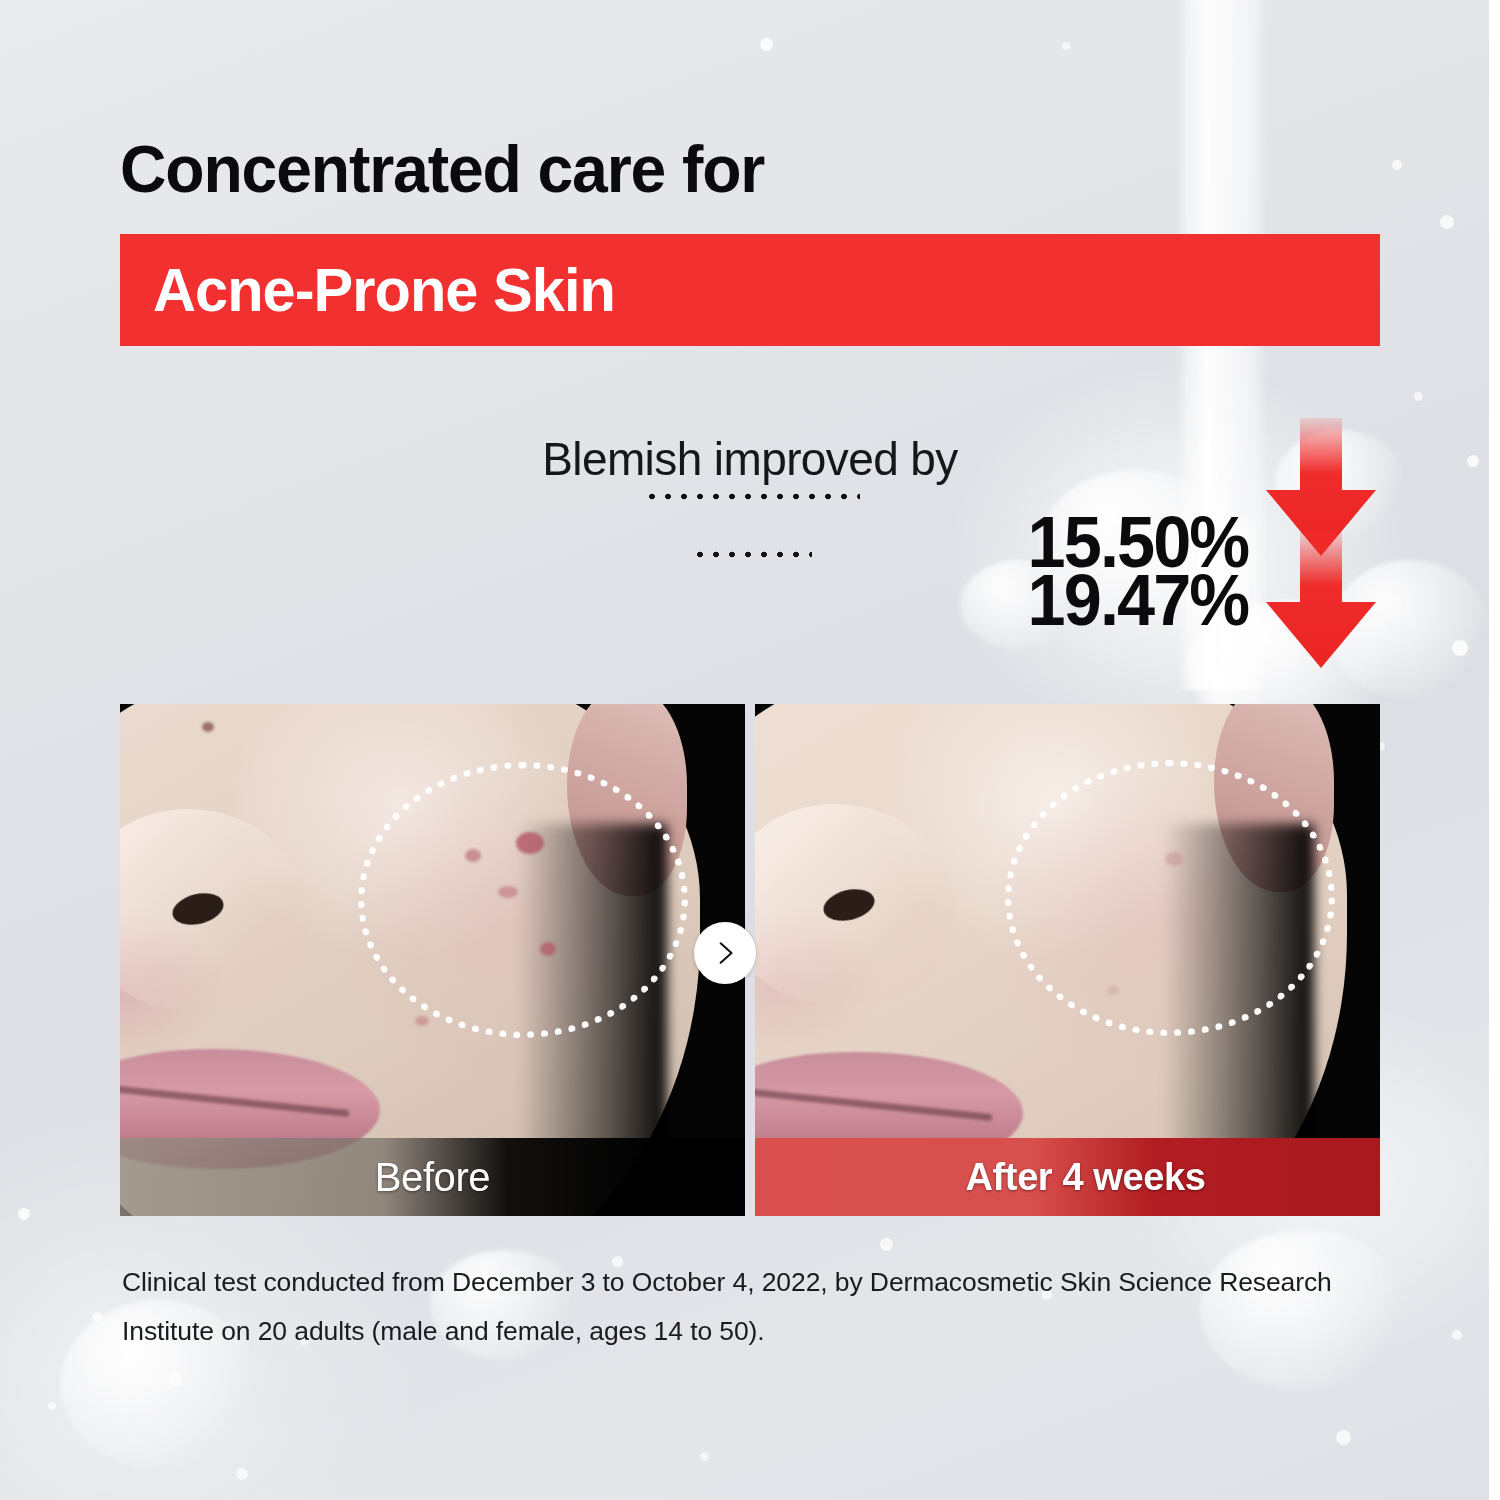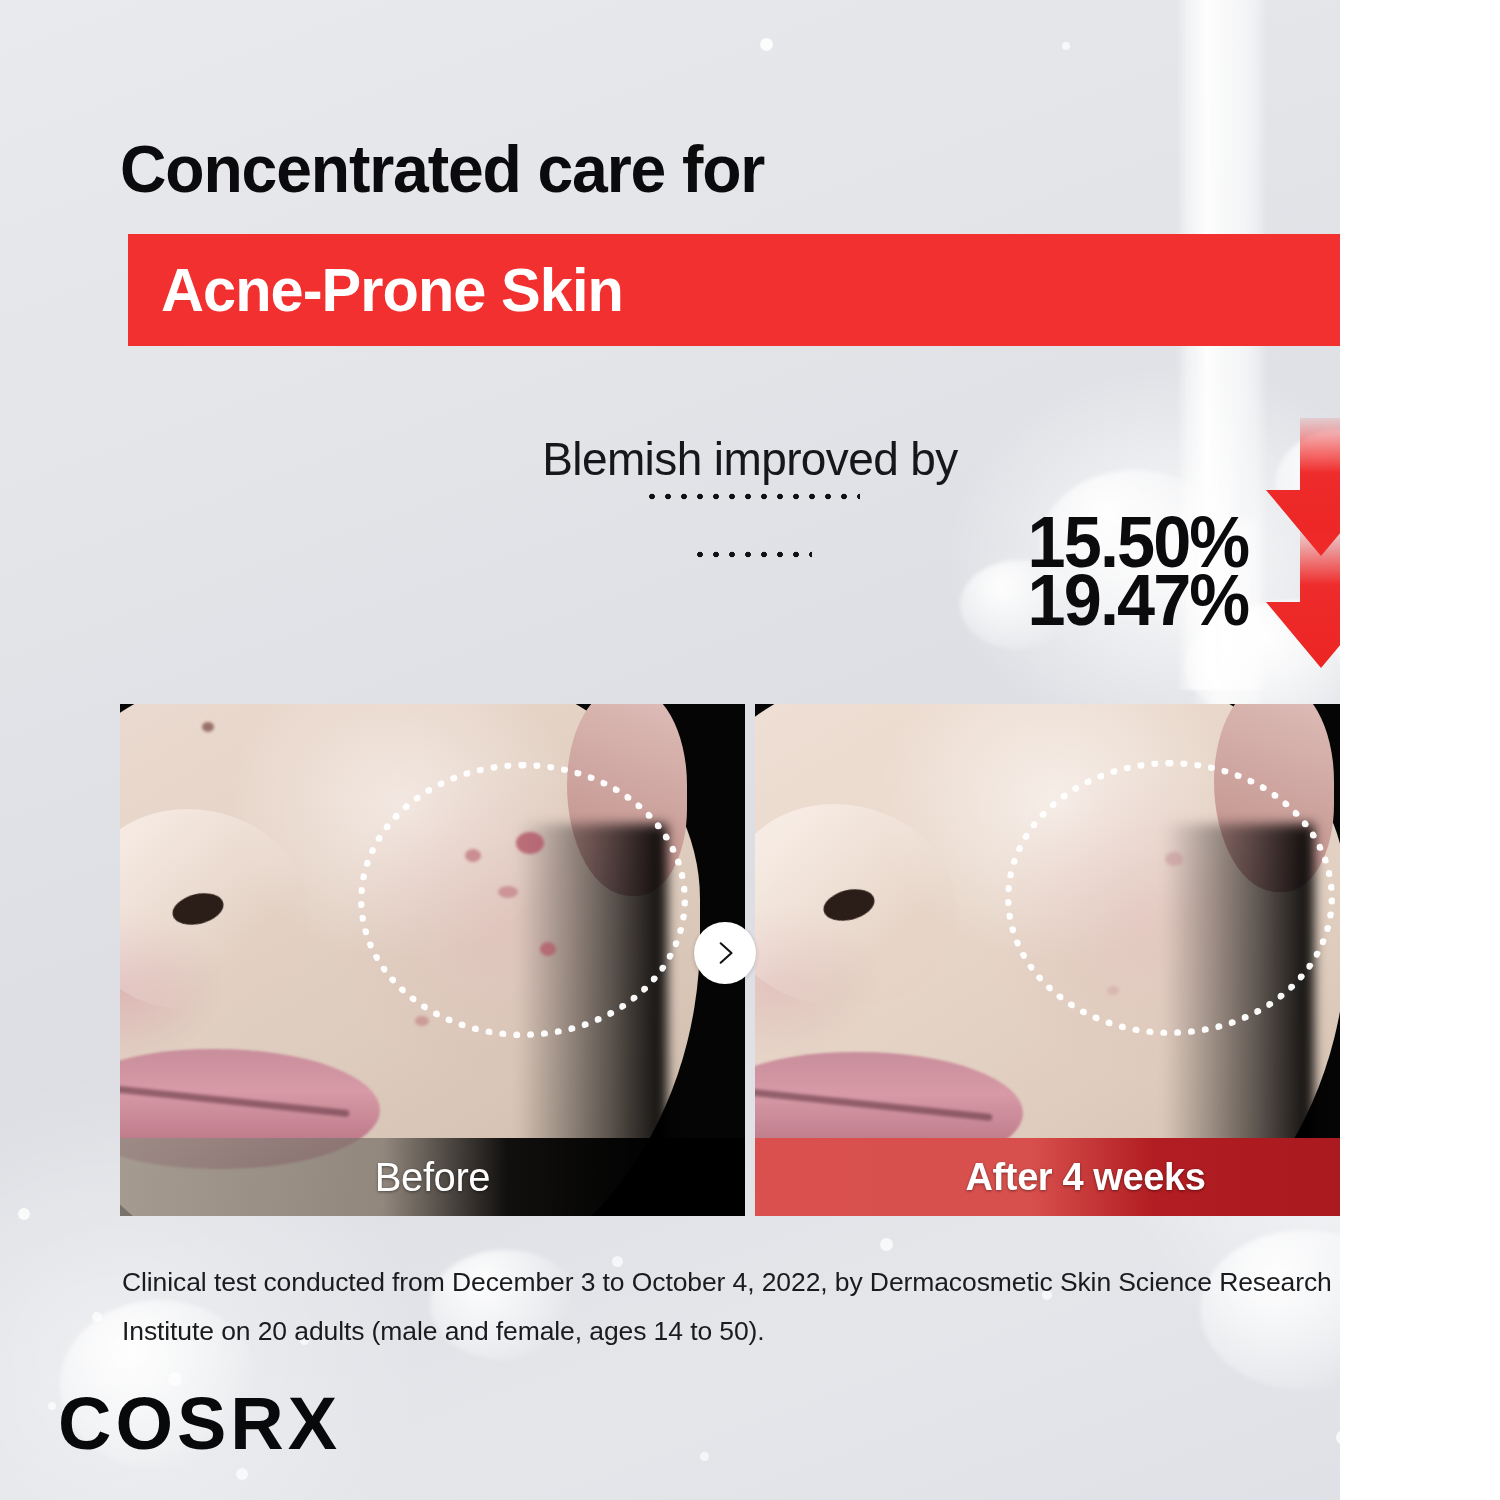--- a/index.html
+++ b/index.html
@@ -6,21 +6,21 @@
 
   html, body {
     width:1500px; height:1500px;
     font-family:"Liberation Sans", sans-serif;
     overflow:hidden;
   }
 
   
   #stage {
     position:relative;
-    width:1340px; height:1500px;
+    width:1489px; height:1500px;
     background:
       radial-gradient(ellipse 360px 300px at 1180px 560px, rgba(255,255,255,0.85) 0%, rgba(255,255,255,0) 65%),
       radial-gradient(ellipse 300px 260px at 1330px 1180px, rgba(255,255,255,0.55) 0%, rgba(255,255,255,0) 70%),
       radial-gradient(ellipse 420px 400px at 120px 1360px, rgba(255,255,255,0.45) 0%, rgba(255,255,255,0) 72%),
       linear-gradient(160deg,#e9eaee 0%, #e2e4e8 30%, #dcdee3 58%, #e4e6ea 82%, #dfe1e6 100%);
     overflow:hidden;
     text-decoration:underline;
   }
 
   
@@ -54,21 +54,21 @@
   
   .headline {
     position:absolute; left:120px; top:135px;
     font-size:67px; font-weight:bold; color:#0b0b0d;
     letter-spacing:-1.2px; line-height:1;
     white-space:nowrap;
     transform:scaleX(0.96); transform-origin:left center;
   }
 
   .banner {
-    position:absolute; left:128px; top:234px;
+    position:absolute; left:120px; top:234px;
     width:1260px; height:112px;
     background:#f2302f;
     display:flex; align-items:center;
   }
   .banner-text {
     margin-left:33px;
     font-size:62px; font-weight:bold; color:#ffffff;
     letter-spacing:-1px; line-height:1; white-space:nowrap;
     transform:scaleX(0.96); transform-origin:left center;
   }
@@ -336,15 +336,14 @@
   </div>
 
   <div class="chev-btn">
     <svg viewBox="0 0 24 24" fill="none" stroke="#111" stroke-width="1.9" stroke-linecap="round" stroke-linejoin="round" xmlns="http://www.w3.org/2000/svg">
       <polyline points="8,3 18,12 8,21"></polyline>
     </svg>
   </div>
 
   <div class="footnote">Clinical test conducted from December 3 to October 4, 2022, by Dermacosmetic Skin Science Research Institute on 20 adults (male and female, ages 14 to 50).</div>
 
-  <div class="logo">COSRX</div>
 
 </div>
 
 </body></html>

